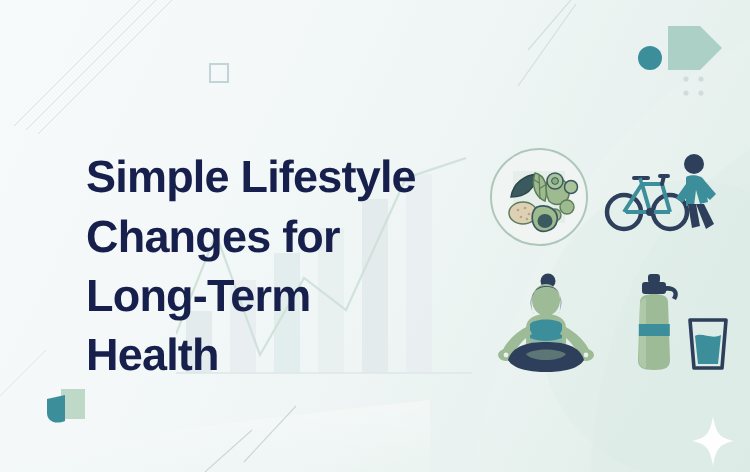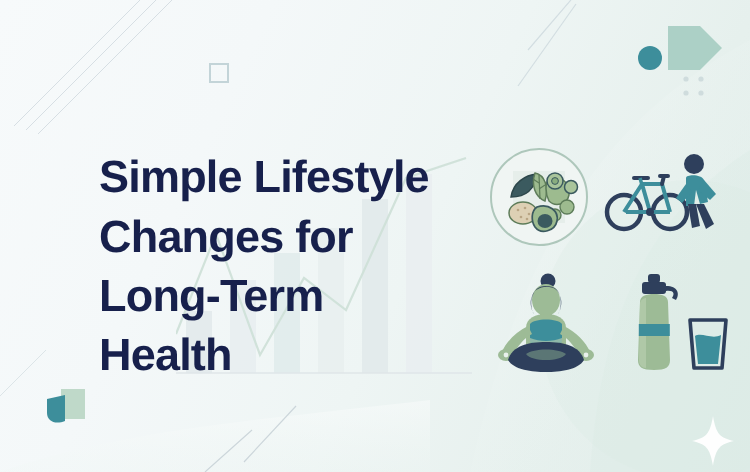--- a/index.html
+++ b/index.html
@@ -14,21 +14,21 @@
   }
   
   .bg-layer{position:absolute;inset:0;pointer-events:none;}
   .bg-svg{position:absolute;inset:0;width:750px;height:472px;}
 
   
   .ghost-chart{position:absolute;left:176px;top:150px;width:300px;height:230px;}
 
   
   .title{
-    position:absolute;left:99px;top:117px;width:420px;
+    position:absolute;left:86px;top:117px;width:420px;
     color:#17204c;
     font-size:45px;line-height:1.32;font-weight:700;
     letter-spacing:-0.8px;
     white-space:pre-line;
     text-rendering:geometricPrecision;
   }
 
   
   .ill{position:absolute;}
   .ill-salad{left:487px;top:145px;width:104px;height:104px;}

